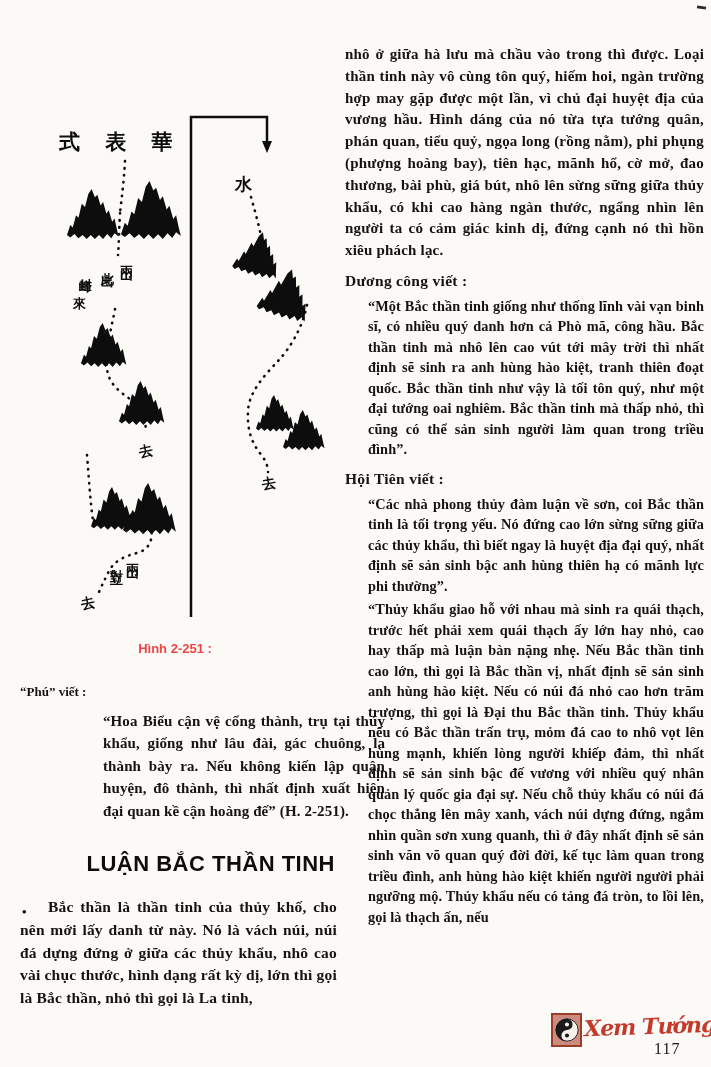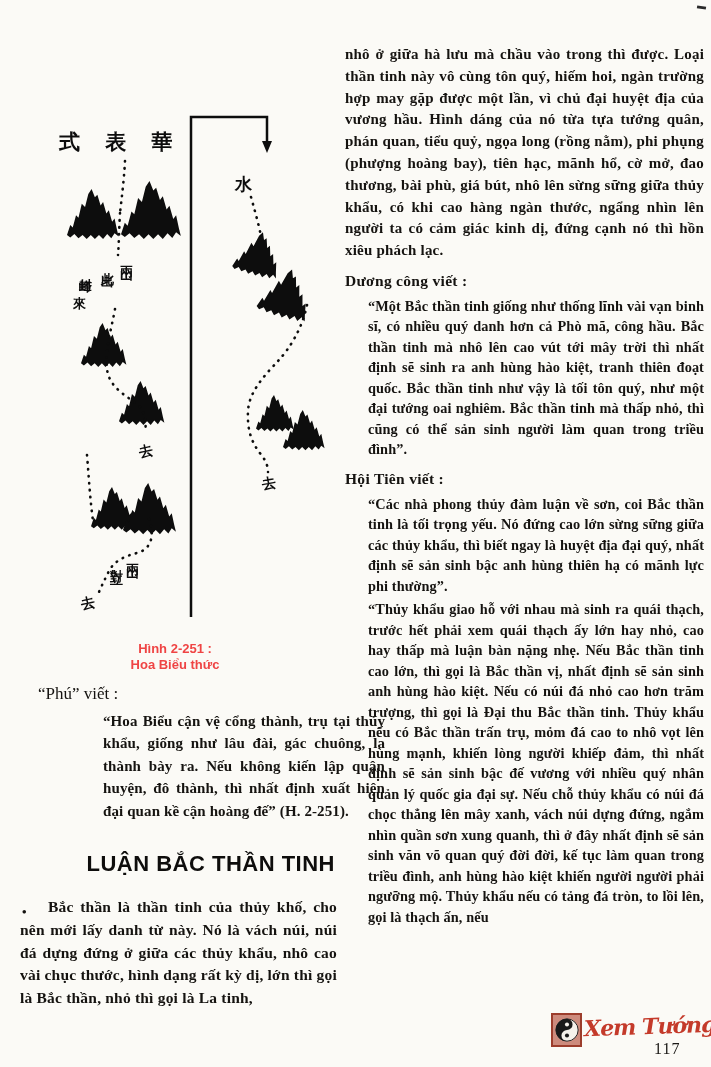--- a/index.html
+++ b/index.html
@@ -30,21 +30,21 @@
   .figure-wrap{position:absolute;left:29px;top:95px;width:320px;height:545px;}
   .figure-wrap svg{position:absolute;left:0;top:0;}
   .fig-label{position:absolute;font-family:"DejaVu Sans",sans-serif;font-weight:bold;color:#0d0d0d;}
   .v{writing-mode:vertical-rl;text-orientation:upright;letter-spacing:2px;}
   .fig-caption{
     position:absolute;left:15px;top:641px;width:320px;text-align:center;
     font-family:"Liberation Sans",sans-serif;font-weight:bold;font-size:13px;line-height:16px;
     color:#ef4444;
   }
   .phu-heading{
-    position:absolute;left:38px;top:684px;font-size:17px;font-weight:normal;
+    position:absolute;left:20px;top:684px;font-size:13px;font-weight:bold;
   }
   .phu-quote{
     position:absolute;left:55px;top:710px;width:282px;
     font-size:15px;line-height:22.4px;font-weight:bold;text-align:justify;letter-spacing:.1px;margin-left:48px;
   }
   .section-title{
     position:absolute;left:15px;top:851px;width:320px;text-align:right;
     font-family:"Liberation Sans",sans-serif;font-weight:bold;font-size:22px;letter-spacing:.5px;
     color:#0e0d0c;
   }
@@ -121,21 +121,20 @@
   <div class="fig-label v" style="left:94px;top:458px;font-size:13px;">兩山</div>
   <div class="fig-label v" style="left:78px;top:464px;font-size:13px;">對立</div>
   <div class="fig-label" style="left:52px;top:500px;font-size:14px;transform:rotate(-12deg);">去</div>
 
   <div class="fig-label" style="left:206px;top:78px;font-size:17px;">水</div>
   <div class="fig-label" style="left:233px;top:380px;font-size:14px;transform:rotate(-10deg);">去</div>
 </div>
 
 <div class="fig-caption">
   <div>Hình 2-251 :</div>
-  <div>Hoa Biểu thức</div>
 </div>
 
 <div class="phu-heading">“Phú” viết :</div>
 <div class="phu-quote">“Hoa Biểu cận vệ cổng thành, trụ tại thủy khẩu, giống như lâu đài, gác chuông, la thành bày ra. Nếu không kiến lập quận huyện, đô thành, thì nhất định xuất hiện đại quan kề cận hoàng đế” (H. 2-251).</div>
 
 <div class="section-title">LUẬN BẮC THẦN TINH</div>
 
 <div class="intro-p">
   <span class="intro-bullet">•</span>
   <span>Bắc thần là thần tinh của thủy khố, cho nên mới lấy danh từ này. Nó là vách núi, núi đá dựng đứng ở giữa các thủy khẩu, nhô cao vài chục thước, hình dạng rất kỳ dị, lớn thì gọi là Bắc thần, nhỏ thì gọi là La tinh,</span>

